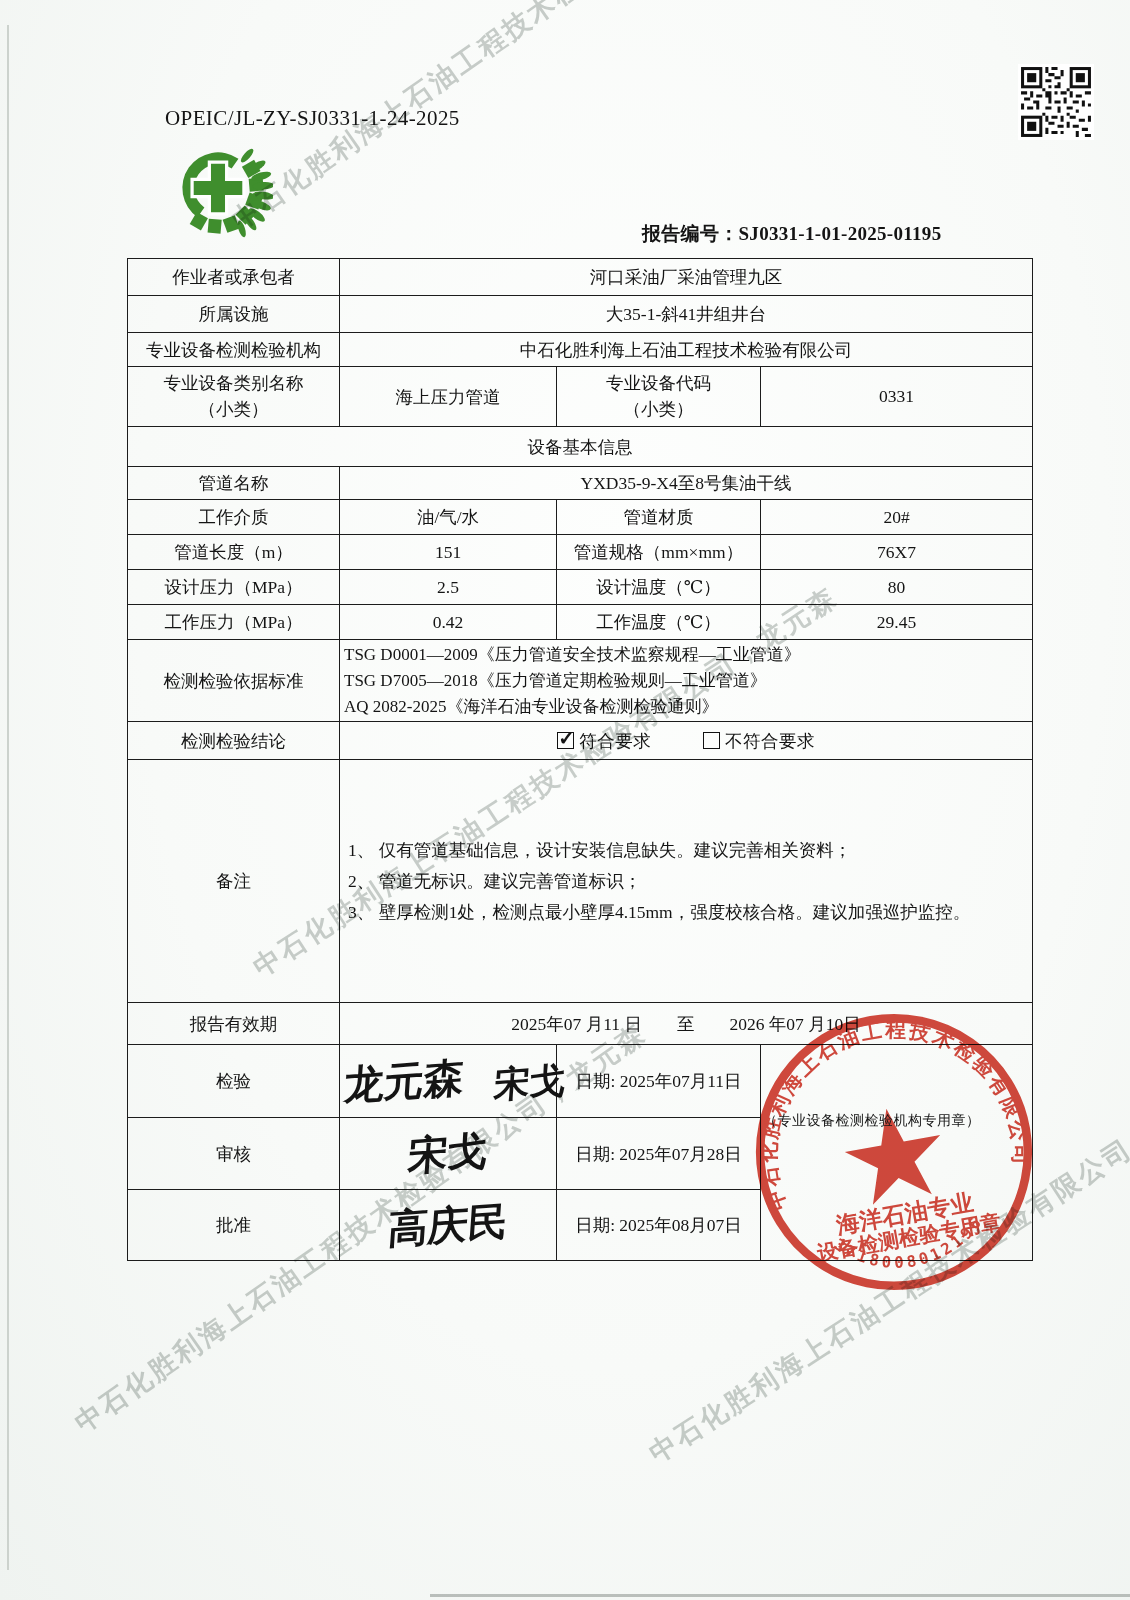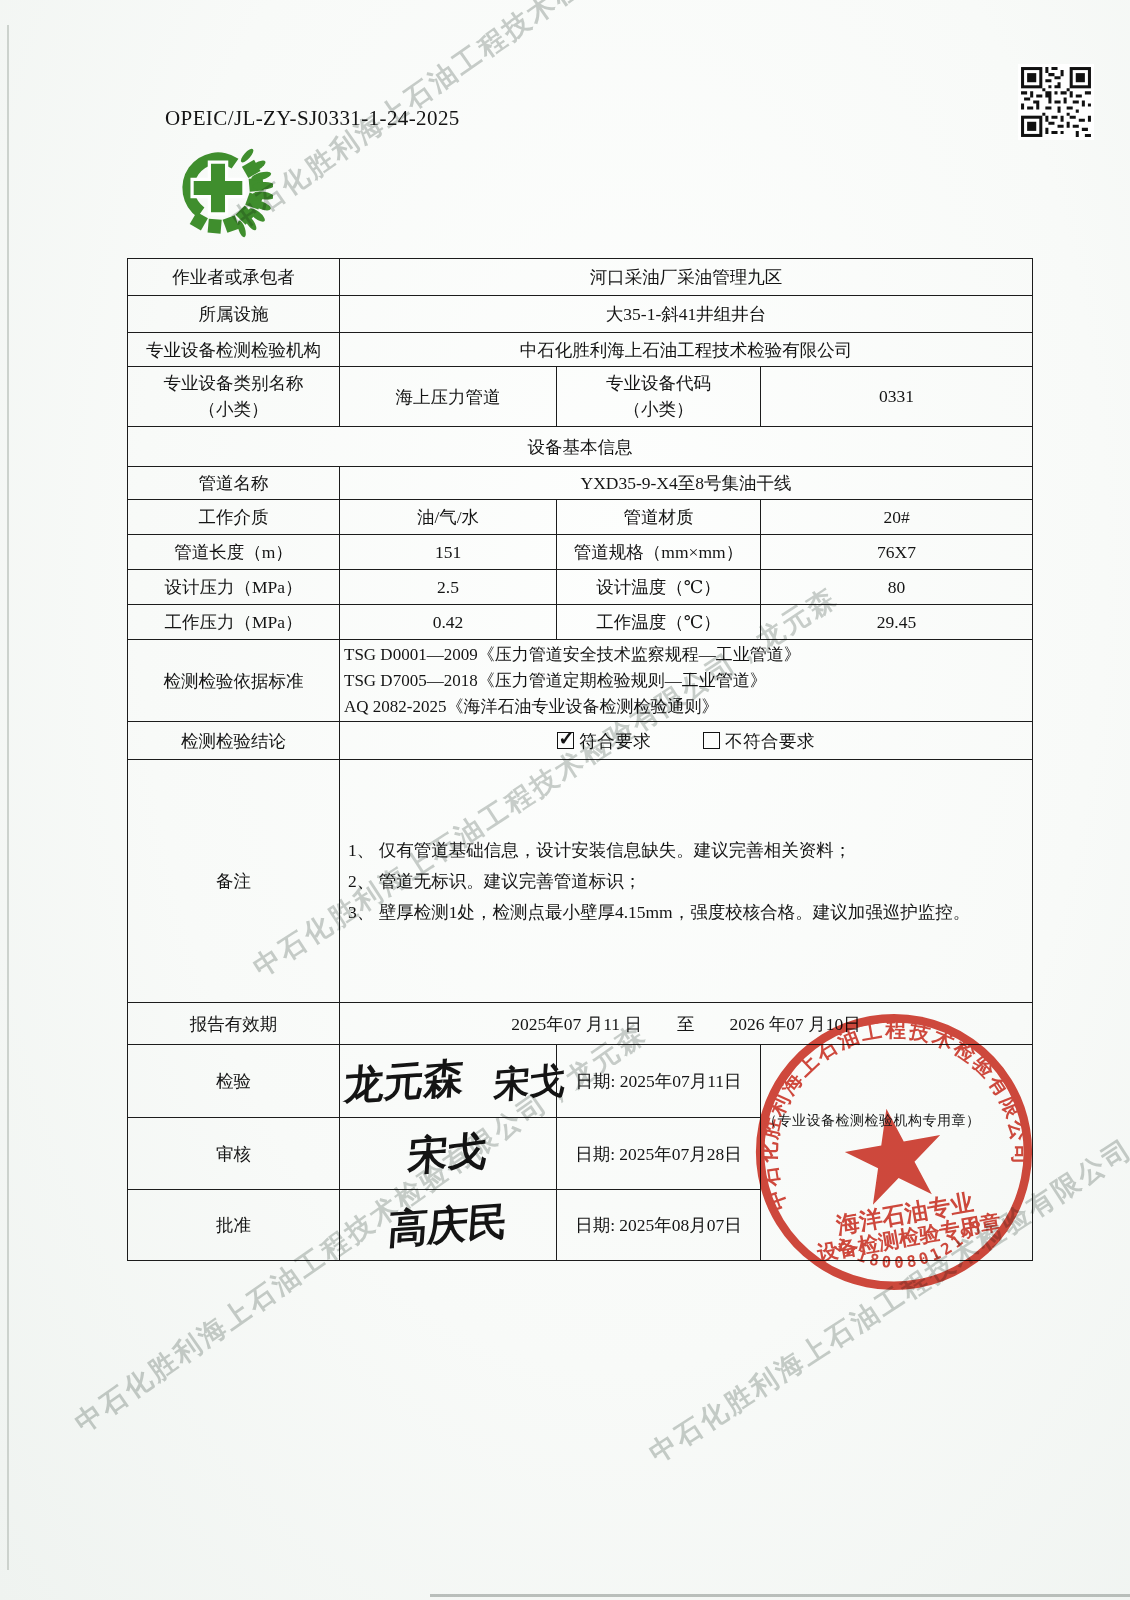--- a/index.html
+++ b/index.html
@@ -114,20 +114,21 @@
           <ellipse cx="27" cy="-30" rx="8" ry="3" transform="rotate(-48 27 -30)"></ellipse>
         </g>
 
         <g stroke="#fff" stroke-width="3">
           <path d="M-8 -24 h16 v16 h16 v16 h-16 v16 h-16 v-16 h-16 v-16 h16 z"></path>
         </g>
       </g>
     </g>
   </svg>
 
+  <div class="report-no">报告编号：SJ0331-1-01-2025-01195</div>
 
   <table class="report">
     <colgroup>
         <col style="width:212px">
         <col style="width:217px">
         <col style="width:204px">
         <col style="width:272px">
       </colgroup>
 
     <tbody>

